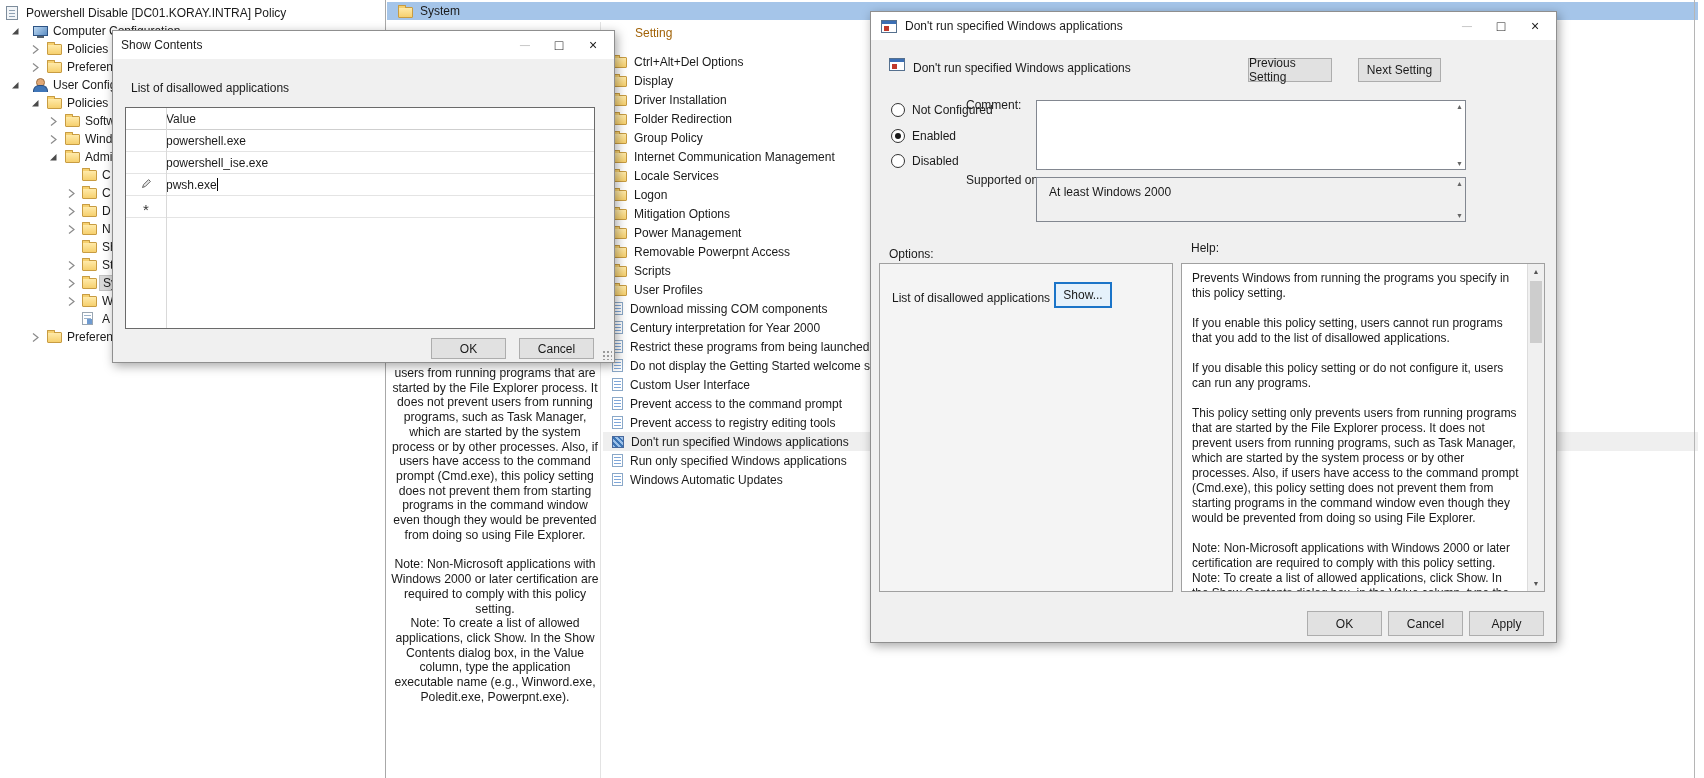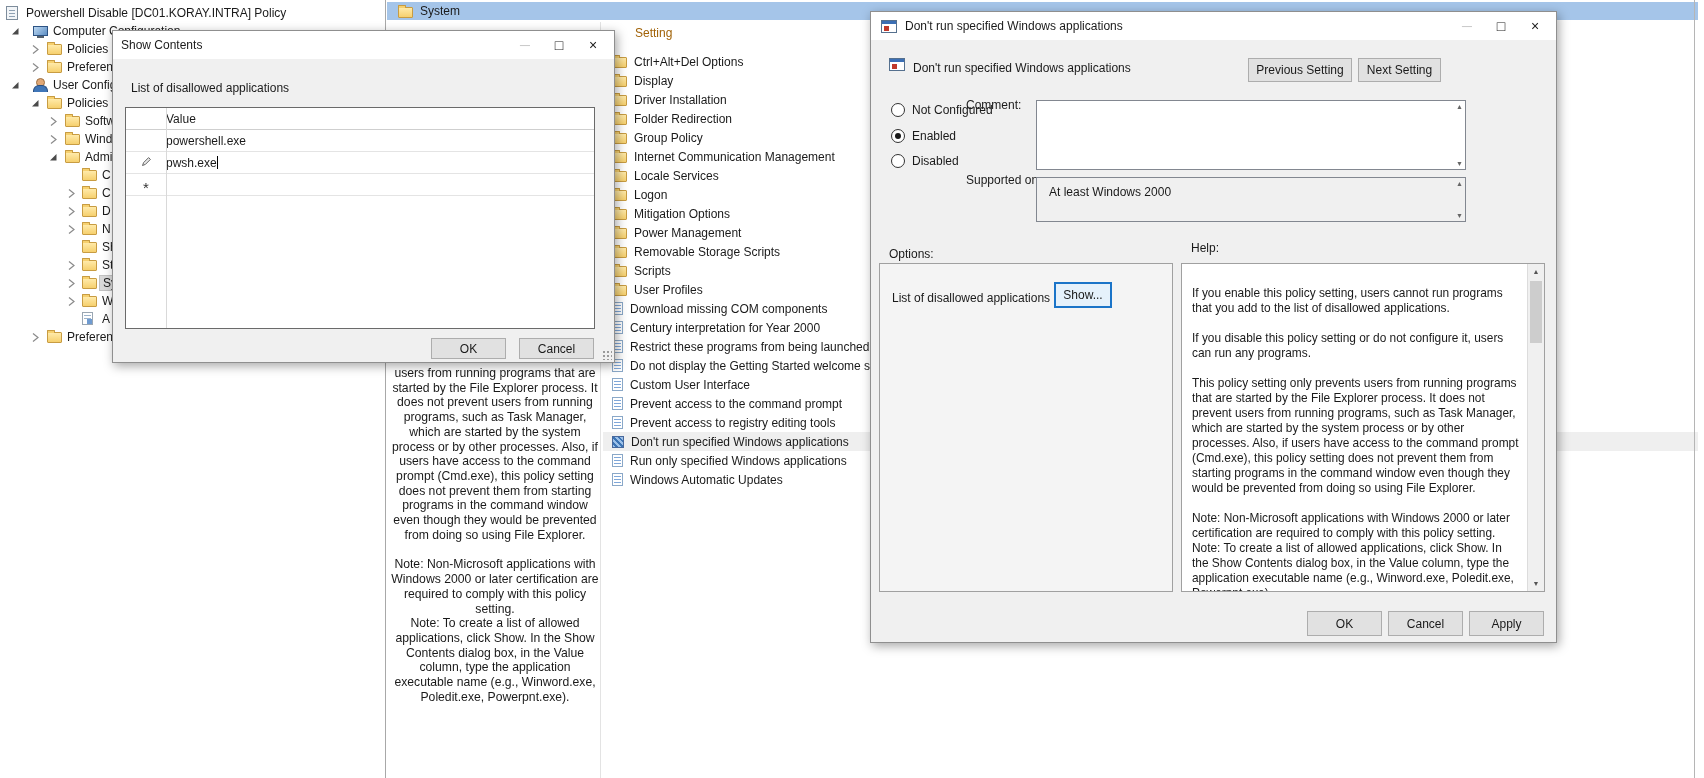--- a/index.html
+++ b/index.html
@@ -53,21 +53,21 @@
   .star{font-size:15px;color:#333;line-height:8px;margin-top:6px;}
   .cursor{display:inline-block;width:1px;height:13px;background:#000;vertical-align:-2px;}
   #sc-ok{left:318px;top:307px;width:75px;height:21px;}
   #sc-cancel{left:406px;top:307px;width:75px;height:21px;}
   .grip{position:absolute;right:2px;bottom:2px;width:10px;height:10px;
         background-image:radial-gradient(#9a9a9a 1px,transparent 1.2px);background-size:4px 4px;}
   
   #dlg-policy{left:870px;top:11px;width:687px;height:632px;}
   #pd-head-icon{position:absolute;left:18px;top:45px;}
   #pd-setting-title{position:absolute;left:42px;top:49px;white-space:nowrap;}
-  #pd-prev{left:377px;top:46px;width:104px;height:24px;}
+  #pd-prev{left:377px;top:46px;width:84px;height:24px;}
   #pd-next{left:487px;top:46px;width:83px;height:24px;}
   .radio-row{position:absolute;left:20px;height:16px;display:flex;align-items:center;}
   .radio{width:12px;height:12px;border:1px solid #333;border-radius:50%;background:#fff;position:relative;flex:none;}
   .radio.checked::after{content:"";position:absolute;left:3px;top:3px;width:6px;height:6px;border-radius:50%;background:#1a1a1a;}
   .radio-label{margin-left:7px;white-space:nowrap;}
   .flabel{position:absolute;white-space:nowrap;}
   .fieldbox{position:absolute;background:#fff;border:1px solid #828790;box-sizing:border-box;}
   .fieldbox .sar{position:absolute;right:2px;font-size:7px;color:#666;line-height:7px;}
   .sar.up{top:2px;} .sar.dn{bottom:2px;}
   #pd-supported-box{background:#f0f0f0;}
@@ -161,21 +161,21 @@
         <div class="srow" style="top: 204px;">
           <span class="ic ic-folder"></span>
           <span class="slabel">Mitigation Options</span>
         </div>
         <div class="srow" style="top: 223px;">
           <span class="ic ic-folder"></span>
           <span class="slabel">Power Management</span>
         </div>
         <div class="srow" style="top: 242px;">
           <span class="ic ic-folder"></span>
-          <span class="slabel">Removable Storage Scripts</span>
+          <span class="slabel">Removable Powerpnt Access</span>
         </div>
         <div class="srow" style="top: 261px;">
           <span class="ic ic-folder"></span>
           <span class="slabel">Scripts</span>
         </div>
         <div class="srow" style="top: 280px;">
           <span class="ic ic-folder"></span>
           <span class="slabel">User Profiles</span>
         </div>
         <div class="srow" style="top: 299px;">
@@ -392,20 +392,24 @@
     <div id="sc-label">List of disallowed applications</div>
     <div id="sc-table">
 
     <div class="trow head">
           <span class="tsel"></span>
           <span class="tval">Value</span>
         </div>
         <div class="trow">
           <span class="tsel"></span>
           <span class="tval">powershell.exe</span>
+        </div>
+        <div class="trow">
+          <span class="tsel"></span>
+          <span class="tval">powershell_ise.exe</span>
         </div>
         <div class="trow">
           <span class="tsel">
             <span><svg width="11" height="11" viewBox="0 0 11 11">
                 <path d="M1.5 9.5 L2.6 6.6 L7.6 1.6 L9.4 3.4 L4.4 8.4 Z" fill="#e8e8e8" stroke="#555" stroke-width="0.9"></path>
               </svg></span>
           </span>
           <span class="tval">pwsh.exe<span class="cursor"></span></span>
         </div>
         <div class="trow">
@@ -466,20 +470,21 @@
     <span class="flabel" style="left:18px;top:235px">Options:</span>
     <span class="flabel" style="left:320px;top:229px">Help:</span>
 
     <div id="pd-options-box" class="groupbox">
       <span id="pd-option-label">List of disallowed applications</span>
       <div id="pd-show-btn" class="btn" style="position:absolute">Show...</div>
     </div>
 
     <div id="pd-help-box" class="groupbox">
       <div id="pd-help-text">
+          <div class="dpara">Prevents Windows from running the programs you specify in this policy setting.</div>
           <div class="dpara gap">If you enable this policy setting, users cannot run programs that you add to the list of disallowed applications.</div>
           <div class="dpara gap">If you disable this policy setting or do not configure it, users can run any programs.</div>
           <div class="dpara gap">This policy setting only prevents users from running programs that are started by the File Explorer process. It does not prevent users from running programs, such as Task Manager, which are started by the system process or by other processes.  Also, if users have access to the command prompt (Cmd.exe), this policy setting does not prevent them from starting programs in the command window even though they would be prevented from doing so using File Explorer.</div>
           <div class="dpara gap">Note: Non-Microsoft applications with Windows 2000 or later certification are required to comply with this policy setting.</div>
           <div class="dpara">Note: To create a list of allowed applications, click Show.  In the Show Contents dialog box, in the Value column, type the application executable name (e.g., Winword.exe, Poledit.exe, Powerpnt.exe).</div>
         </div>
       <div id="pd-help-scroll">
         <span class="sbtn up">▲</span>
         <span class="sbtn dn">▼</span>
         <div id="pd-help-thumb"></div>

